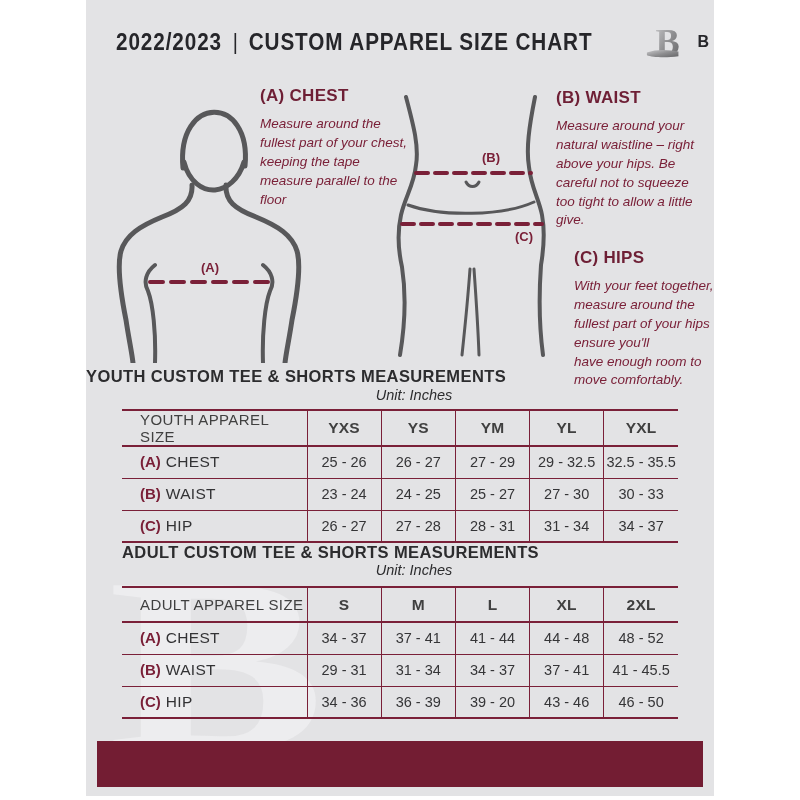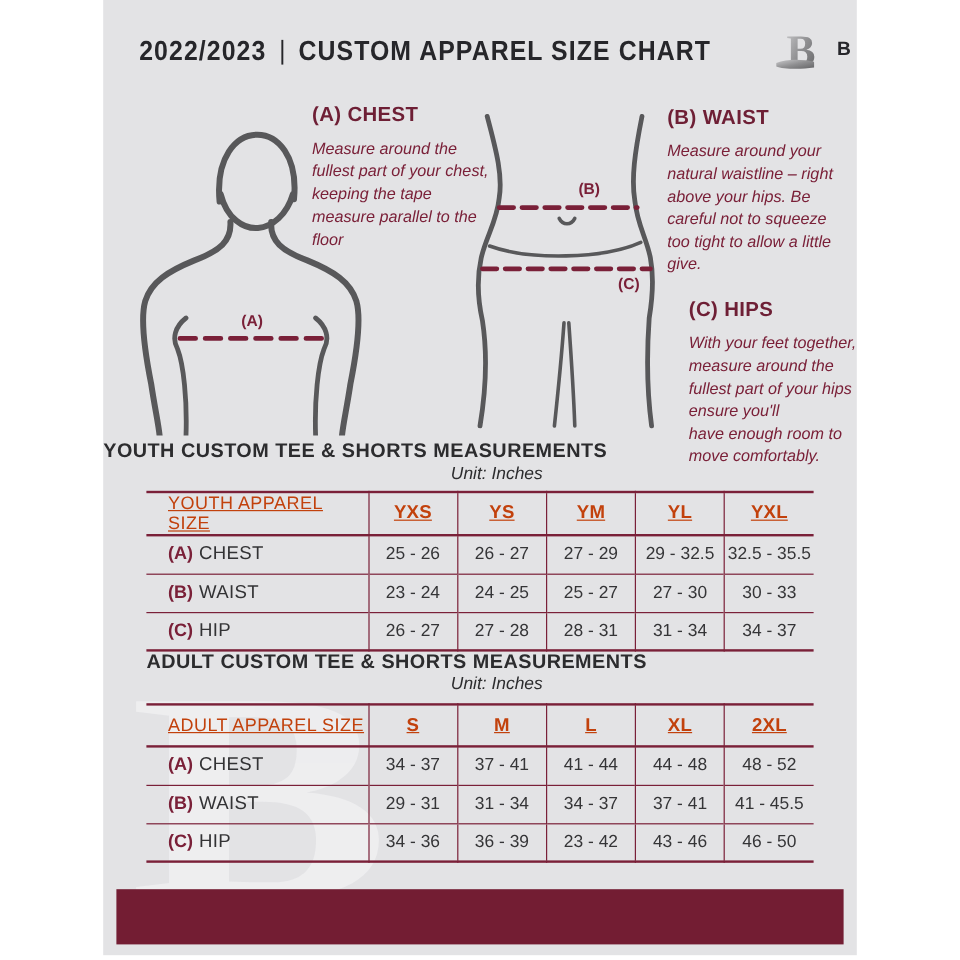--- a/index.html
+++ b/index.html
@@ -47,21 +47,21 @@
   .youth-title{top:367px;} .youth-unit{top:387px;}
   .adult-title{top:543px;padding-left:36px;} .adult-unit{top:562px;}
   table{position:absolute;left:36px;width:556px;border-collapse:collapse;table-layout:fixed;z-index:1;background:transparent;}
   .youth-tbl{top:409px;} .adult-tbl{top:586px;}
   col.lbl{width:185px;}
   th,td{border-left:1.5px solid var(--maroon-text);font-weight:normal;}
   th:first-child,td:first-child{border-left:none;text-align:left;padding-left:18px;}
   thead tr{border-top:2px solid var(--maroon-text);border-bottom:2px solid var(--maroon-text);height:35px;}
   tbody tr{border-bottom:1.5px solid var(--maroon-text);height:32px;}
   tbody tr:last-child{border-bottom:2px solid var(--maroon-text);}
-  th{font-size:15px;color:#c2410c;letter-spacing:.4px;text-decoration:underline;}
+  th{font-size:15px;color:#404040;letter-spacing:.4px;}
   th.size{font-weight:700;font-size:15.5px;text-align:center;letter-spacing:.2px;margin-top:24px;}
   td{font-size:14.5px;color:#353537;text-align:center;padding:0 2px;}
   td .pfx{font-weight:700;color:var(--maroon-text);margin-right:5px;font-size:15px;}
   td .lbl-txt{font-size:15.5px;color:#333335;letter-spacing:.3px;}
   
   .footer-bar{position:absolute;left:11px;top:741px;width:606px;height:46px;background:var(--maroon);z-index:1;}
 </style>
 </head>
 <body>
 
@@ -218,21 +218,21 @@
         <td>29 - 31</td>
         <td>31 - 34</td>
         <td>34 - 37</td>
         <td>37 - 41</td>
         <td>41 - 45.5</td>
       </tr>
       <tr>
         <td><span class="pfx">(C)</span><span class="lbl-txt">HIP</span></td>
         <td>34 - 36</td>
         <td>36 - 39</td>
-        <td>23 - 42</td>
+        <td>39 - 20</td>
         <td>43 - 46</td>
         <td>46 - 50</td>
       </tr>
     </tbody>
   </table>
 
   <div class="footer-bar"></div>
 </div>
 
 </body></html>

